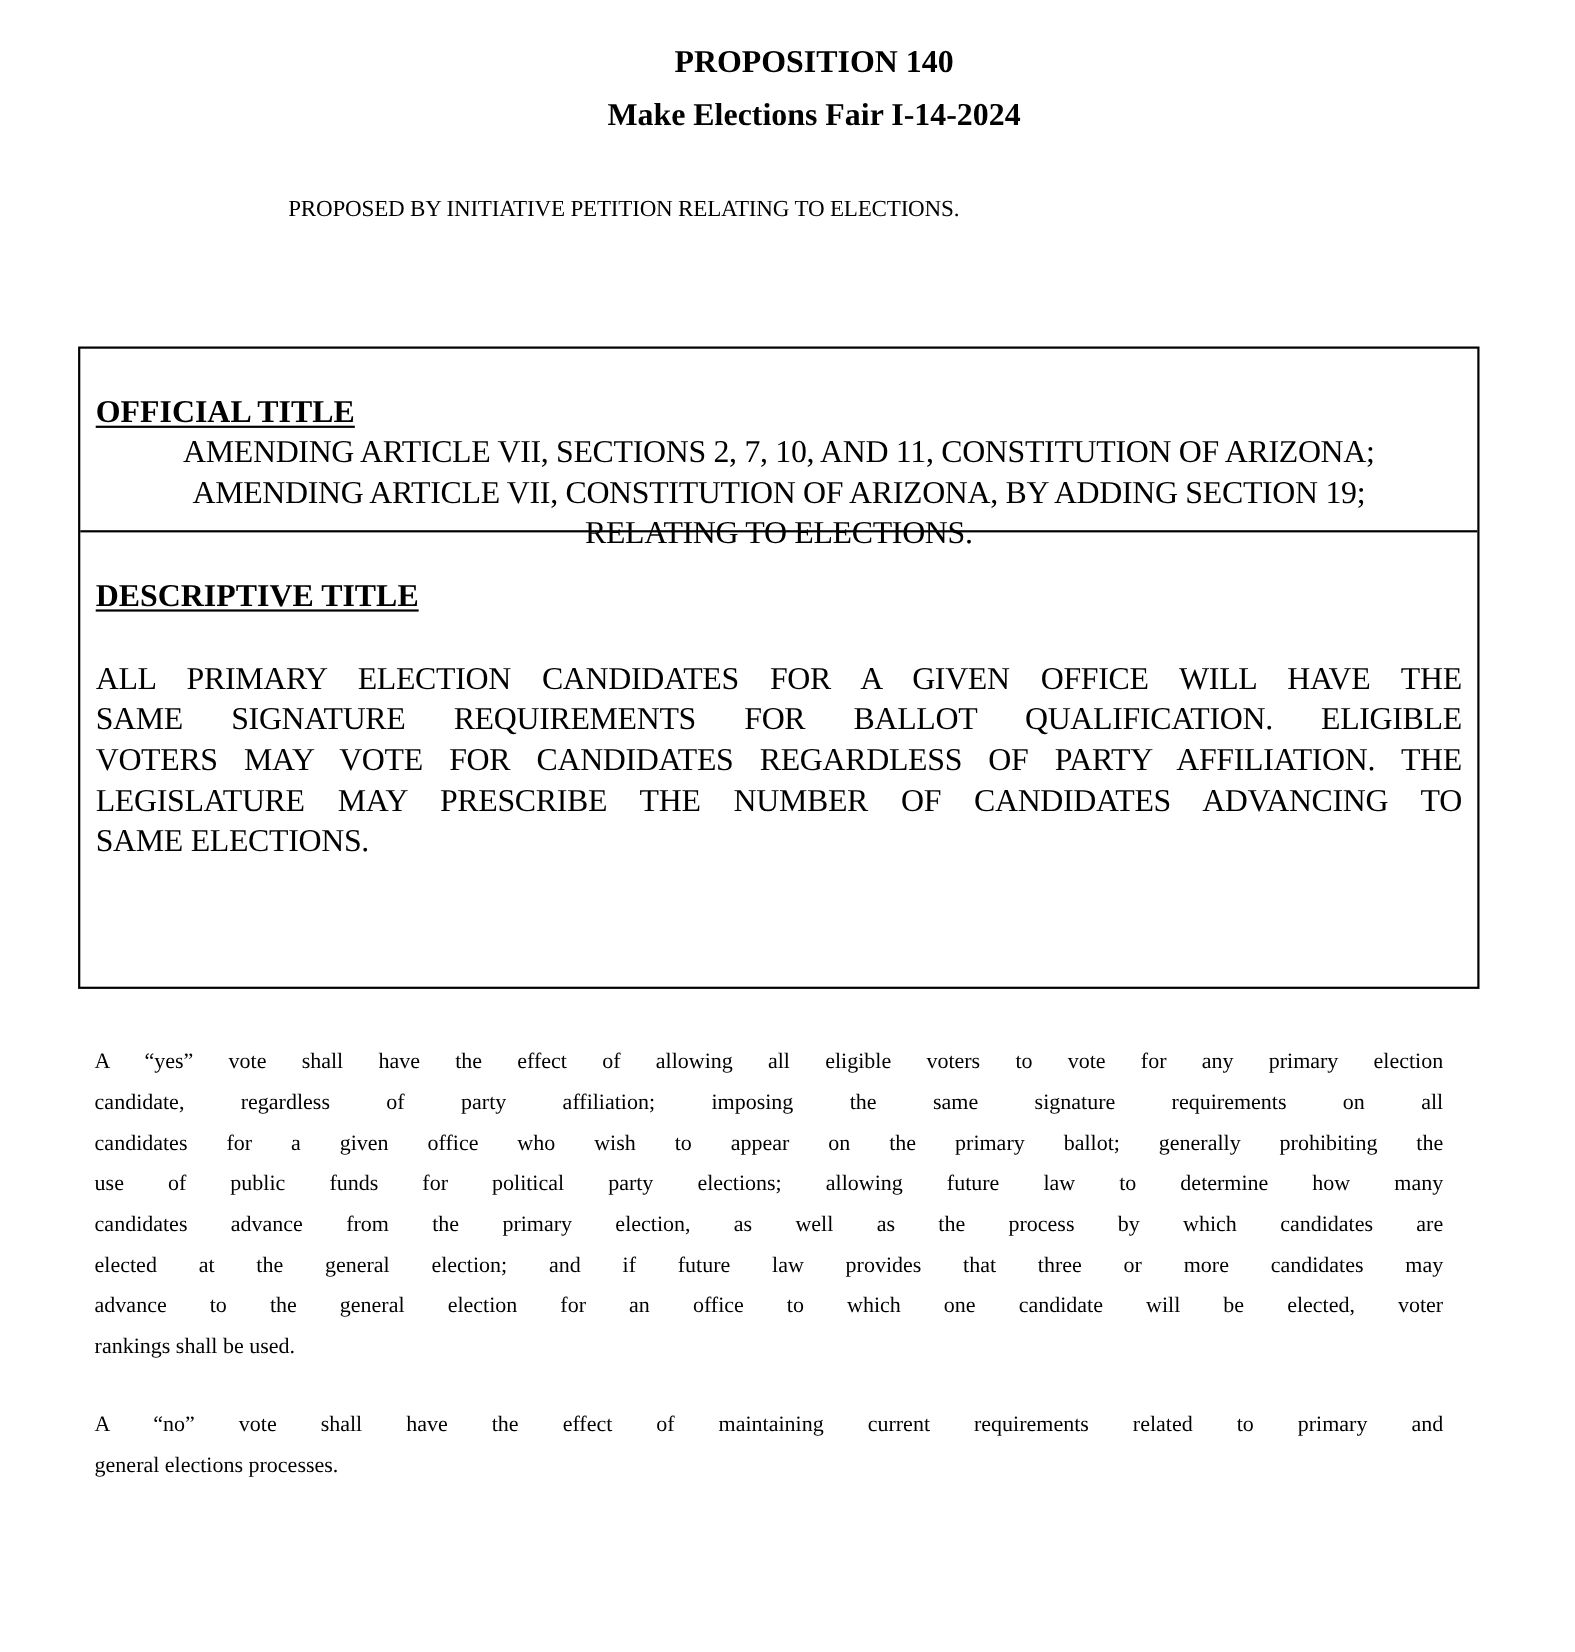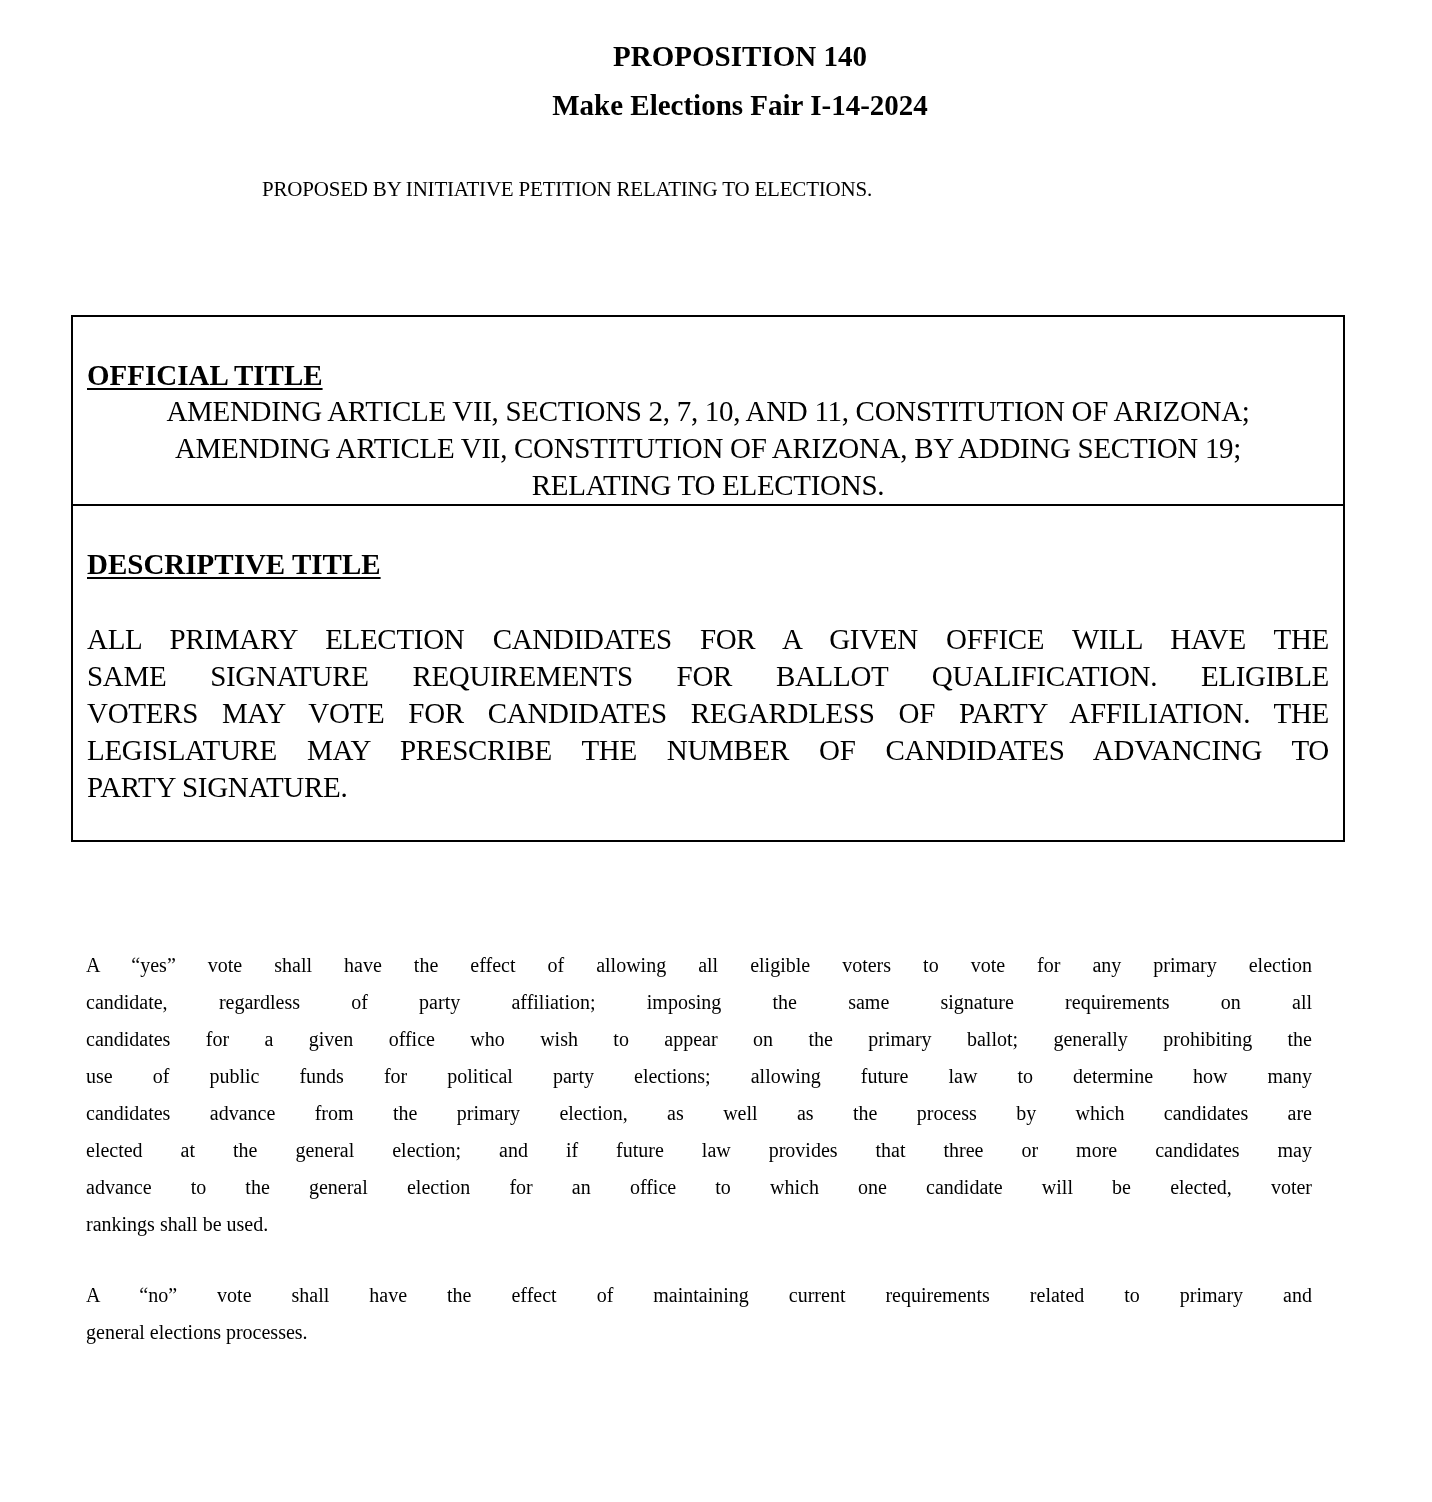--- a/index.html
+++ b/index.html
@@ -41,26 +41,26 @@
       top: 315px;
       width: 1270px;
       border: 2px solid #000000;
       box-sizing: content-box;
     }
     .title-cell {
       padding: 0 14px;
       box-sizing: border-box;
     }
     .title-cell.official {
-      height: 189px;
+      height: 167px;
       padding-top: 40px;
       border-bottom: 2px solid #000000;
     }
     .title-cell.descriptive {
-      height: 334px;
+      height: 413px;
       padding-top: 40px;
     }
     .cell-heading {
       font-weight: bold;
       text-decoration: underline;
       text-decoration-thickness: 2px;
       text-underline-offset: 3px;
       font-size: 29px;
       line-height: 36px;
       display: block;
@@ -118,21 +118,21 @@
         <span class="cell-line">RELATING TO ELECTIONS.</span>
       </div>
     </div>
     <div class="title-cell descriptive">
       <span class="cell-heading">DESCRIPTIVE TITLE</span>
       <div class="cell-body justified">
         <span class="just-line">ALL PRIMARY ELECTION CANDIDATES FOR A GIVEN OFFICE WILL HAVE THE</span>
         <span class="just-line">SAME SIGNATURE REQUIREMENTS FOR BALLOT QUALIFICATION. ELIGIBLE</span>
         <span class="just-line">VOTERS MAY VOTE FOR CANDIDATES REGARDLESS OF PARTY AFFILIATION. THE</span>
         <span class="just-line">LEGISLATURE MAY PRESCRIBE THE NUMBER OF CANDIDATES ADVANCING TO</span>
-        <span class="just-line last">PARTY SIGNATURE.</span>
+        <span class="just-line last">SAME ELECTIONS.</span>
       </div>
     </div>
   </div>
 
   <div id="yes-effect" class="effect-para">
     <span class="just-line">A “yes” vote shall have the effect of allowing all eligible voters to vote for any primary election</span>
     <span class="just-line">candidate, regardless of party affiliation; imposing the same signature requirements on all</span>
     <span class="just-line">candidates for a given office who wish to appear on the primary ballot; generally prohibiting the</span>
     <span class="just-line">use of public funds for political party elections; allowing future law to determine how many</span>
     <span class="just-line">candidates advance from the primary election, as well as the process by which candidates are</span>

